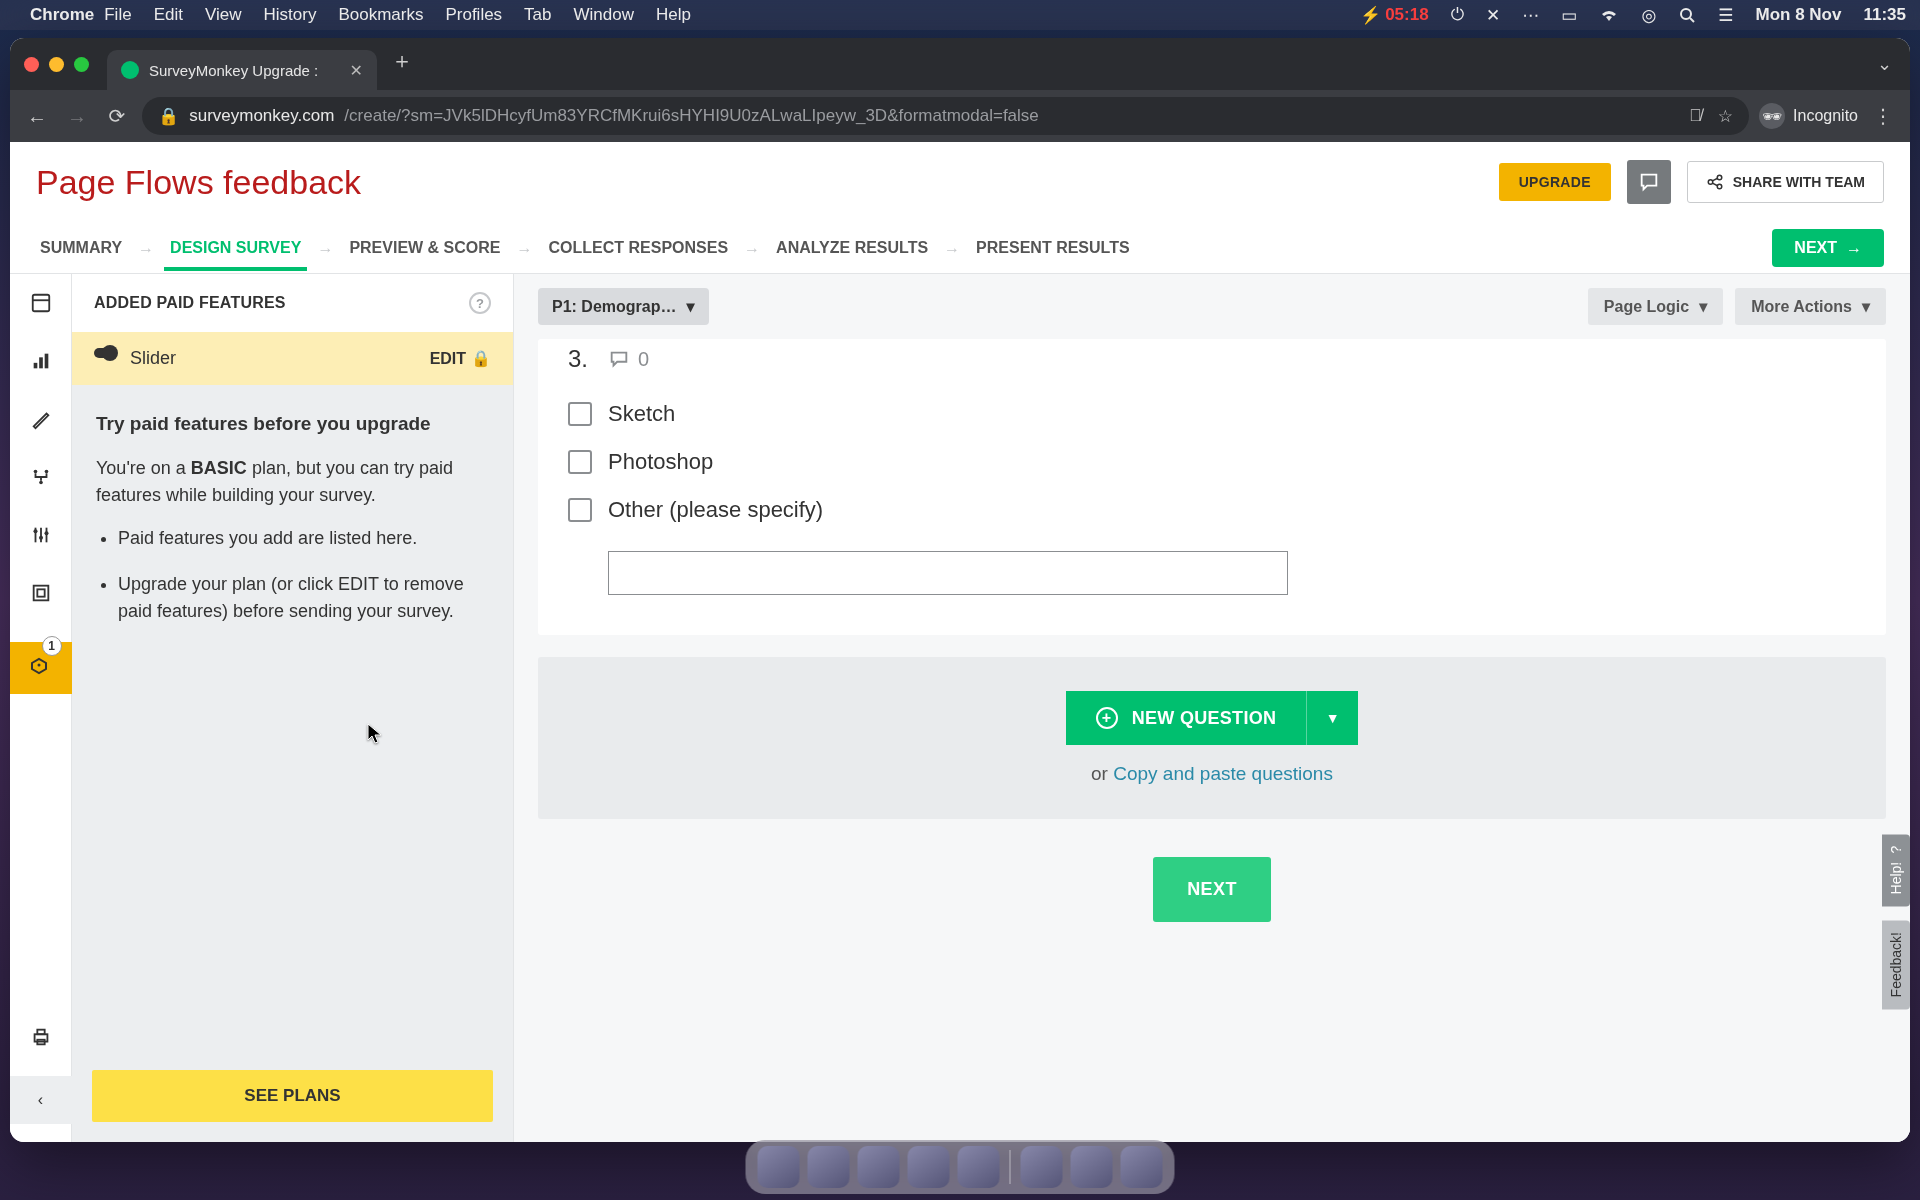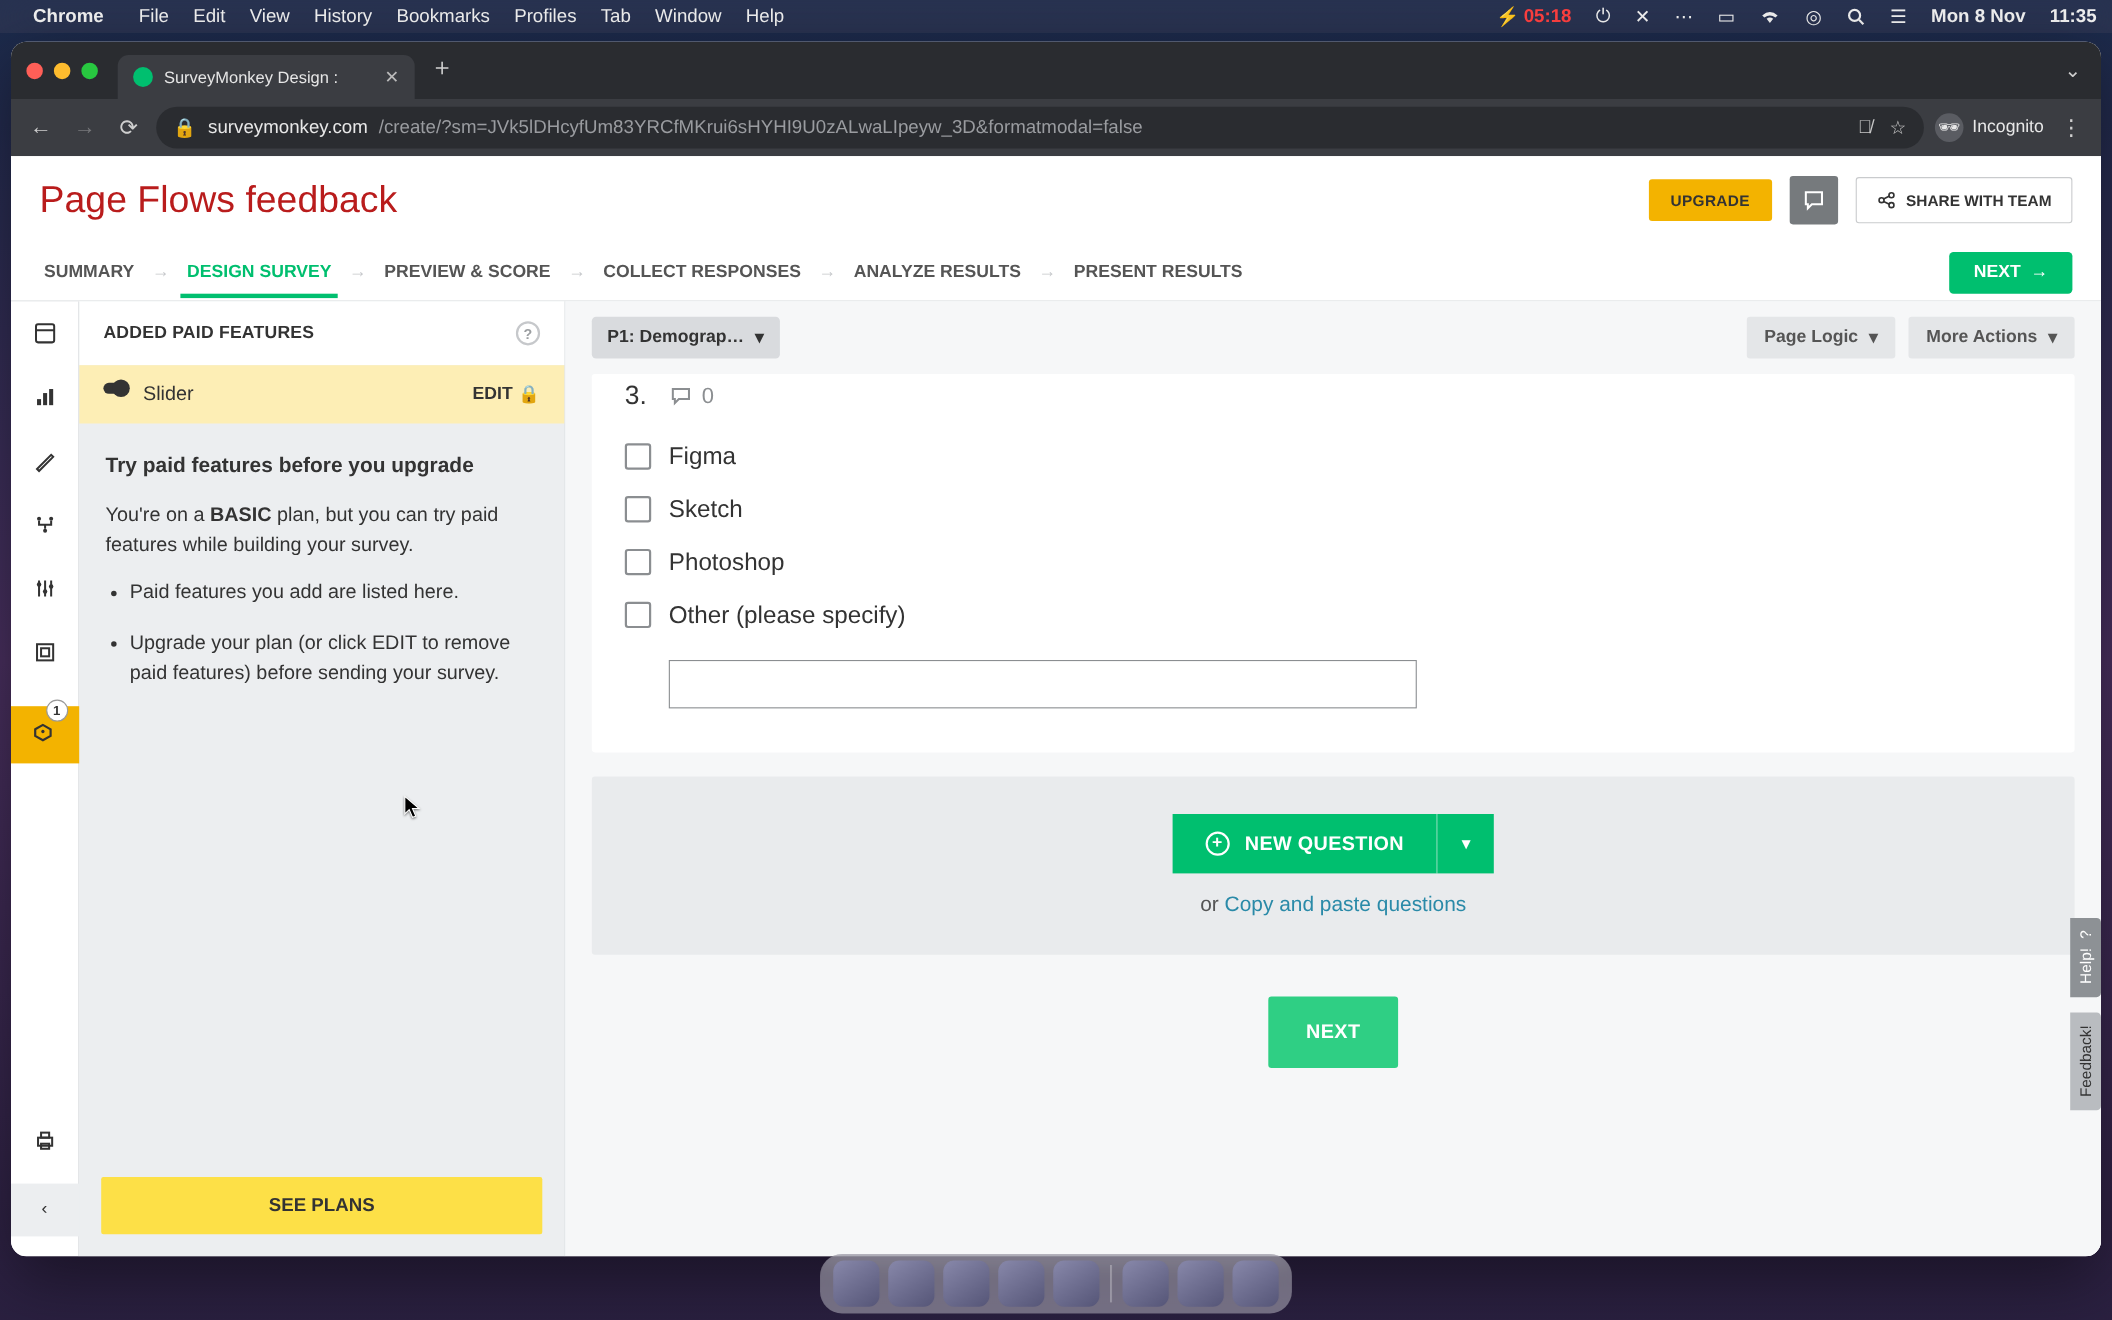--- a/index.html
+++ b/index.html
@@ -11,21 +11,21 @@
   
   .mac-menubar {
     height: 30px;
     background: rgba(70,70,95,.35);
     backdrop-filter: blur(20px);
     display:flex; align-items:center;
     padding: 0 14px;
     color:#f2f2f2; font-size:17px; font-weight:500;
   }
   .mac-menubar .apple { margin-right:16px; font-size:18px;}
-  .mac-menubar .app-name { font-weight:700; margin-right:32px;}
+  .mac-menubar .app-name { font-weight:700; margin-right:10px;}
   .mac-menubar .m-item { margin-right:22px; cursor:default;}
   .mac-menubar .right { margin-left:auto; display:flex; align-items:center; gap:22px;}
   .mac-menubar .battery { color:#ff4040; font-weight:600; display:flex;align-items:center;gap:4px;}
   .mac-menubar .clock { font-weight:600;}
 
   
   .chrome-window {
     position:absolute; left:10px; right:10px; top:38px; bottom:58px;
     border-radius:14px; overflow:hidden;
     background:#fff;
@@ -255,21 +255,21 @@
 
 <div class="chrome-window">
   <div class="tabstrip">
     <div class="traffic">
       <span class="tl-r"></span>
       <span class="tl-y"></span>
       <span class="tl-g"></span>
     </div>
     <div class="tab">
       <span class="favicon"></span>
-      <span>SurveyMonkey Design :</span>
+      <span>SurveyMonkey Upgrade :</span>
       <span class="tab-x">✕</span>
     </div>
     <span class="newtab">＋</span>
     <span class="expand">⌄</span>
   </div>
   <div class="toolbar">
     <span class="tb-btn">←</span>
     <span class="tb-btn" style="opacity:.4">→</span>
     <span class="tb-btn">⟳</span>
     <div class="omnibox">
@@ -445,24 +445,20 @@
             <span class="resp">
               <svg width="22" height="22" viewBox="0 0 24 24">
                   <path d="M4 5h16v10H10l-4 4v-4H4z" fill="none" stroke="#8b8e91" stroke-width="2"></path>
                 </svg>
               <span>0</span>
             </span>
           </div>
           <div class="opts">
             <label class="opt">
                 <span class="chk"></span>
-                <span>Figma</span>
-              </label>
-            <label class="opt">
-                <span class="chk"></span>
                 <span>Sketch</span>
               </label>
             <label class="opt">
                 <span class="chk"></span>
                 <span>Photoshop</span>
               </label>
             <label class="opt">
                 <span class="chk"></span>
                 <span>Other (please specify)</span>
               </label>

